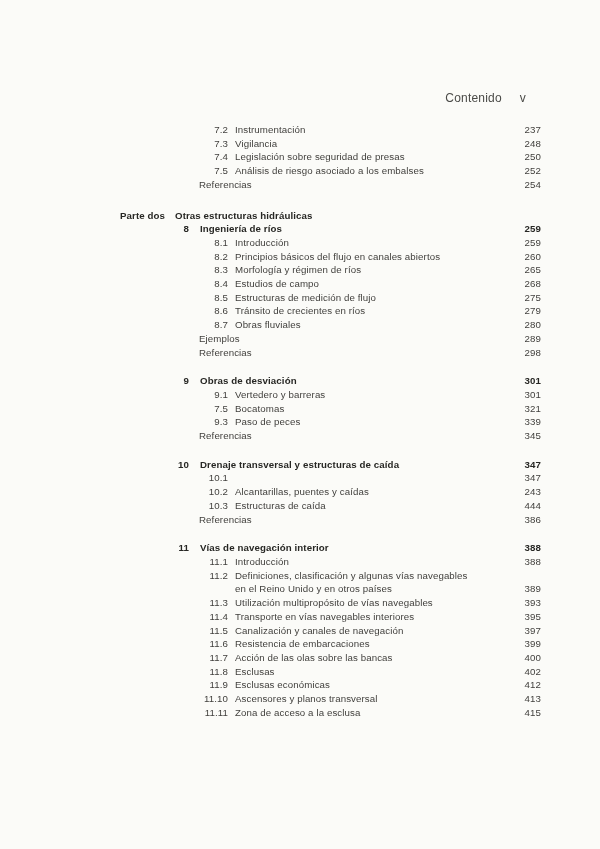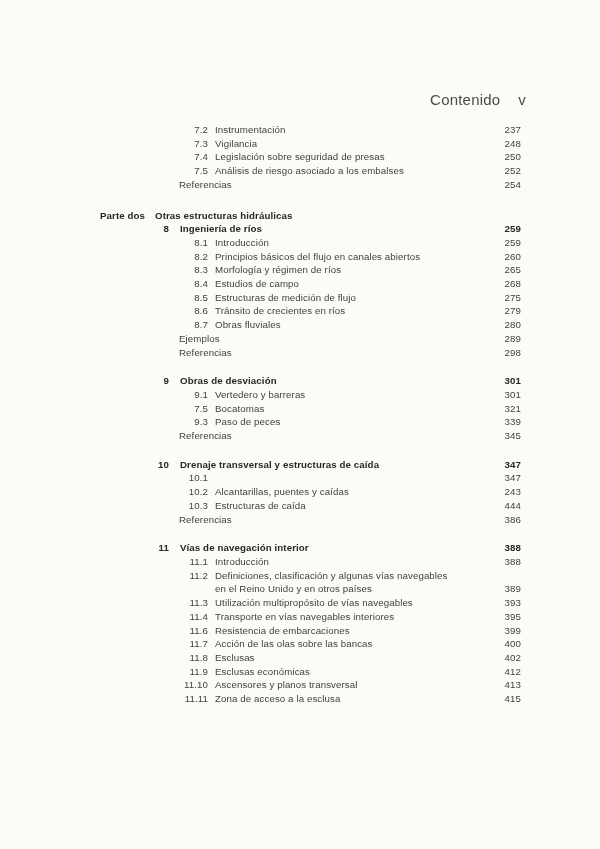--- a/index.html
+++ b/index.html
@@ -21,29 +21,29 @@
   
   .running-header {
     position: absolute;
     top: 91px;
     left: 105px;
     width: 421px;
     display: flex;
     justify-content: flex-end;
     align-items: baseline;
     gap: 18px;
-    font-size: 15px;
+    font-size: 12px;
     color: #4b4b48;
     letter-spacing: 0.2px;
   }
   
   .content {
     position: absolute;
     top: 123px;
-    left: 100px;
+    left: 120px;
     width: 421px;
     font-size: 9.7px;
     line-height: 13.7px;
     color: #403f3c;
     letter-spacing: 0.1px;
   }
   .row {
     display: flex;
     align-items: baseline;
   }
@@ -257,20 +257,25 @@
             <span class="num">11.3</span>
             <span class="title">Utilización multipropósito de vías navegables</span>
             <span class="page">393</span>
           </div>
           <div class="row section-row">
             <span class="num">11.4</span>
             <span class="title">Transporte en vías navegables interiores</span>
             <span class="page">395</span>
           </div>
           <div class="row section-row">
+            <span class="num">11.5</span>
+            <span class="title">Canalización y canales de navegación</span>
+            <span class="page">397</span>
+          </div>
+          <div class="row section-row">
             <span class="num">11.6</span>
             <span class="title">Resistencia de embarcaciones</span>
             <span class="page">399</span>
           </div>
           <div class="row section-row">
             <span class="num">11.7</span>
             <span class="title">Acción de las olas sobre las bancas</span>
             <span class="page">400</span>
           </div>
           <div class="row section-row">

